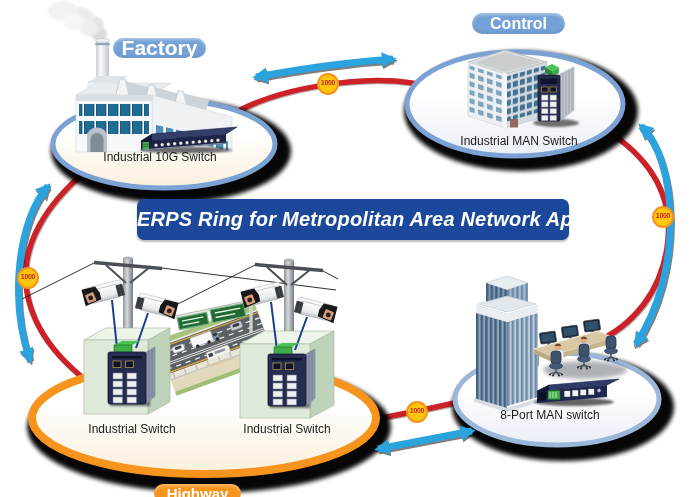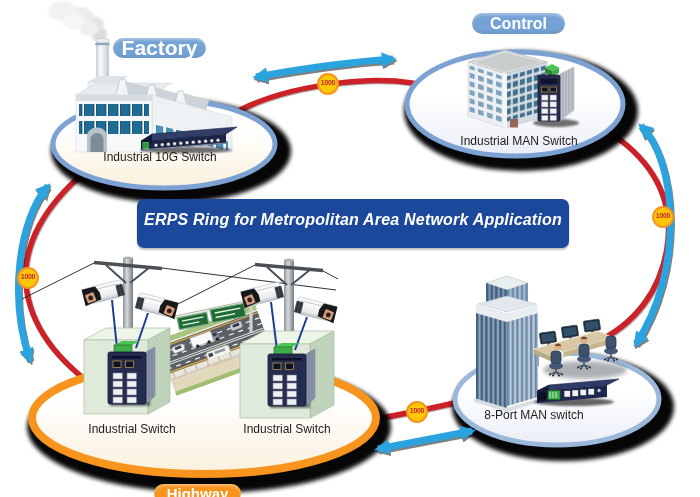--- a/index.html
+++ b/index.html
@@ -1,35 +1,35 @@
 <!DOCTYPE html>
 <html style="--ring: #CD2128; --arrow: #2BA3DE; --badge-fill: #FFC60B; --badge-border: #F7941D; --title-bg: #1B489B; --tag-blue: #74A2D6; --tag-orange: #F7941D;"><head>
 <meta charset="utf-8">
 <style>
   html,body{margin:0;padding:0;background:#fff;}
   .stage{position:relative;width:700px;height:497px;background:#fff;overflow:hidden;
          font-family:"Liberation Sans","DejaVu Sans",sans-serif;}
   .stage svg{position:absolute;left:0;top:0;}
   .overlay{position:absolute;z-index:5;}
-  .title-banner{left:137px;top:199px;width:432px;height:49px;border-radius:7px;
+  .title-banner{left:137px;top:199px;width:432px;height:41px;border-radius:7px;
     box-shadow:0 2px 2px rgba(0,0,0,0.25);
     background:var(--title-bg,#1B489B);color:#fff;font-weight:bold;font-style:italic;
-    font-size:16px;line-height:41px;text-align:center;letter-spacing:.2px;white-space:nowrap;}
+    font-size:20px;line-height:41px;text-align:center;letter-spacing:.2px;white-space:nowrap;}
   .tag{color:#fff;font-weight:bold;text-align:center;border-radius:12px;
     box-shadow:inset 0 2px 3px rgba(255,255,255,.38), inset 0 -2px 3px rgba(0,0,0,.08);}
   .tag.blue{background:var(--tag-blue,#74A2D6);}
   .tag.orange{background:var(--tag-orange,#F7941D);margin-top:8px;}
   .tag-factory{left:113px;top:38px;width:93px;height:20px;font-size:21px;line-height:20px;}
   .tag-office{left:472px;top:13px;width:93px;height:21px;font-size:16px;line-height:21px;}
   .tag-control{left:478px;top:450px;width:139px;height:19px;font-size:15px;line-height:19px;}
   .tag-highway{left:154px;top:476px;width:87px;height:19px;font-size:15px;line-height:19px;}
   .caption{transform:translateX(-50%);color:#1b1b1b;font-size:12px;white-space:nowrap;}
   .cap-factory{left:160px;top:150px;}
   .cap-office{left:519px;top:134px;}
-  .cap-control{left:534px;top:408px;}
+  .cap-control{left:550px;top:408px;}
   .cap-hw-left{left:132px;top:422px;}
   .cap-hw-right{left:287px;top:422px;}
   .badge{width:22px;height:22px;box-sizing:border-box;border-radius:50%;
     background:var(--badge-fill,#FFC60B);border:2.5px solid var(--badge-border,#F7941D);
     color:#C1272D;font-size:7px;font-weight:bold;text-align:center;line-height:16px;
     letter-spacing:-0.3px;}
   .badge-a{left:317px;top:73px;} .badge-b{left:652px;top:206px;}
   .badge-c{left:406px;top:401px;} .badge-d{left:17px;top:267px;}
 </style>
 </head>

